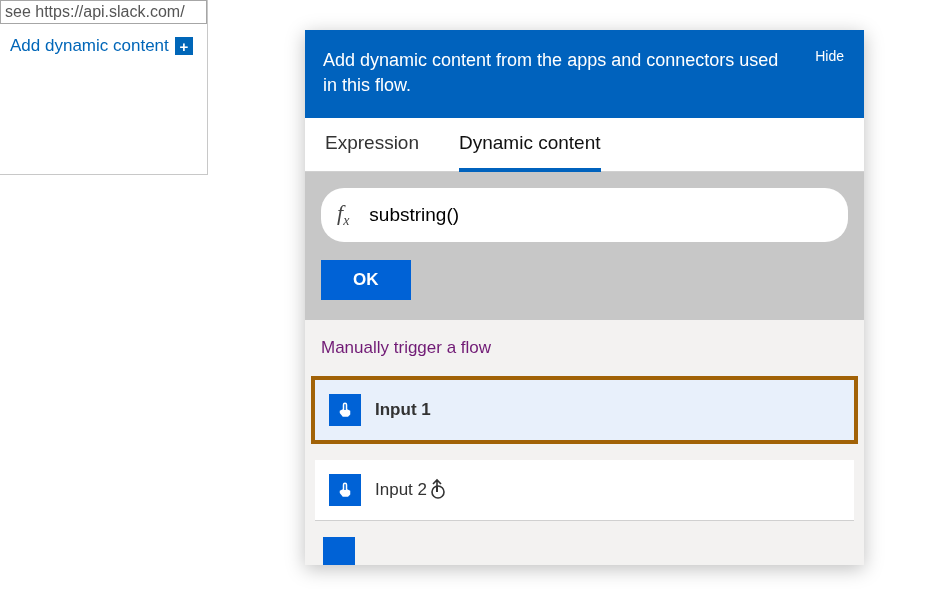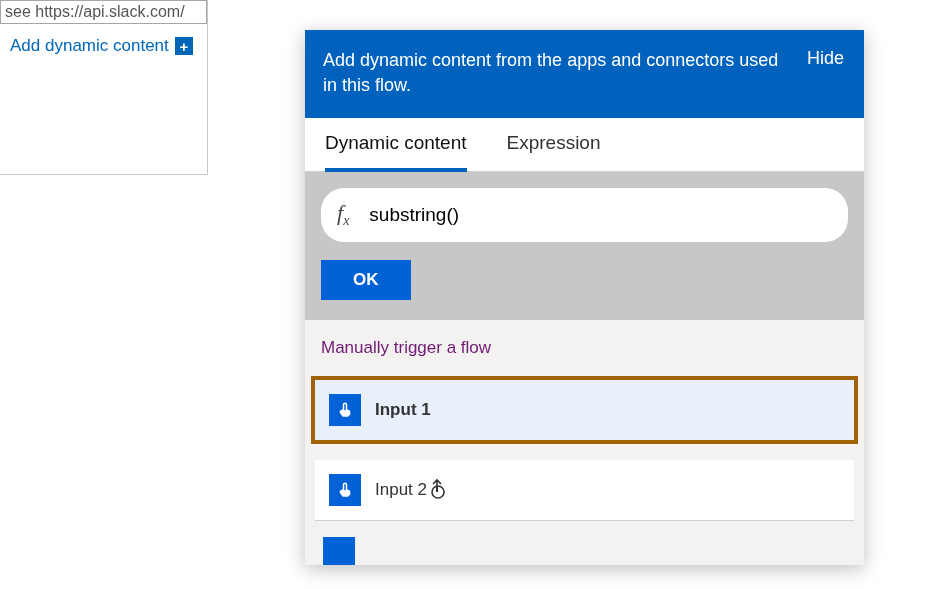--- a/index.html
+++ b/index.html
@@ -72,21 +72,21 @@
     .popover-header {
       background: #0062bd;
       color: #fff;
       padding: 18px 20px 20px 18px;
       display: flex;
       justify-content: space-between;
       align-items: flex-start;
       font-size: 18px;
     }
     .popover-header-text { max-width: 470px; line-height: 1.4; }
-    .hide-link { font-size: 18px; cursor: pointer; }
+    .hide-link { font-size: 14px; cursor: pointer; }
     .tabs {
       display: flex;
       gap: 40px;
       padding: 14px 20px 0 20px;
       border-bottom: 1px solid #d0d0d0;
       font-size: 19px;
     }
     .tab {
       padding-bottom: 14px;
       color: #333;
@@ -193,22 +193,22 @@
 
 <div class="popover-pointer"></div>
 
 <div class="popover">
   <div class="popover-header">
     <div class="popover-header-text">Add dynamic content from the apps and connectors used in this flow.</div>
     <div class="hide-link">Hide</div>
   </div>
 
   <div class="tabs">
+    <div class="tab">Expression</div>
     <div class="tab active">Dynamic content</div>
-    <div class="tab">Expression</div>
   </div>
 
   <div class="gray-section">
     <div class="fx-input">
       <span class="fx-symbol">f<sub>x</sub></span>
       <span>substring()</span>
     </div>
     <button class="ok-button">OK</button>
   </div>
 

